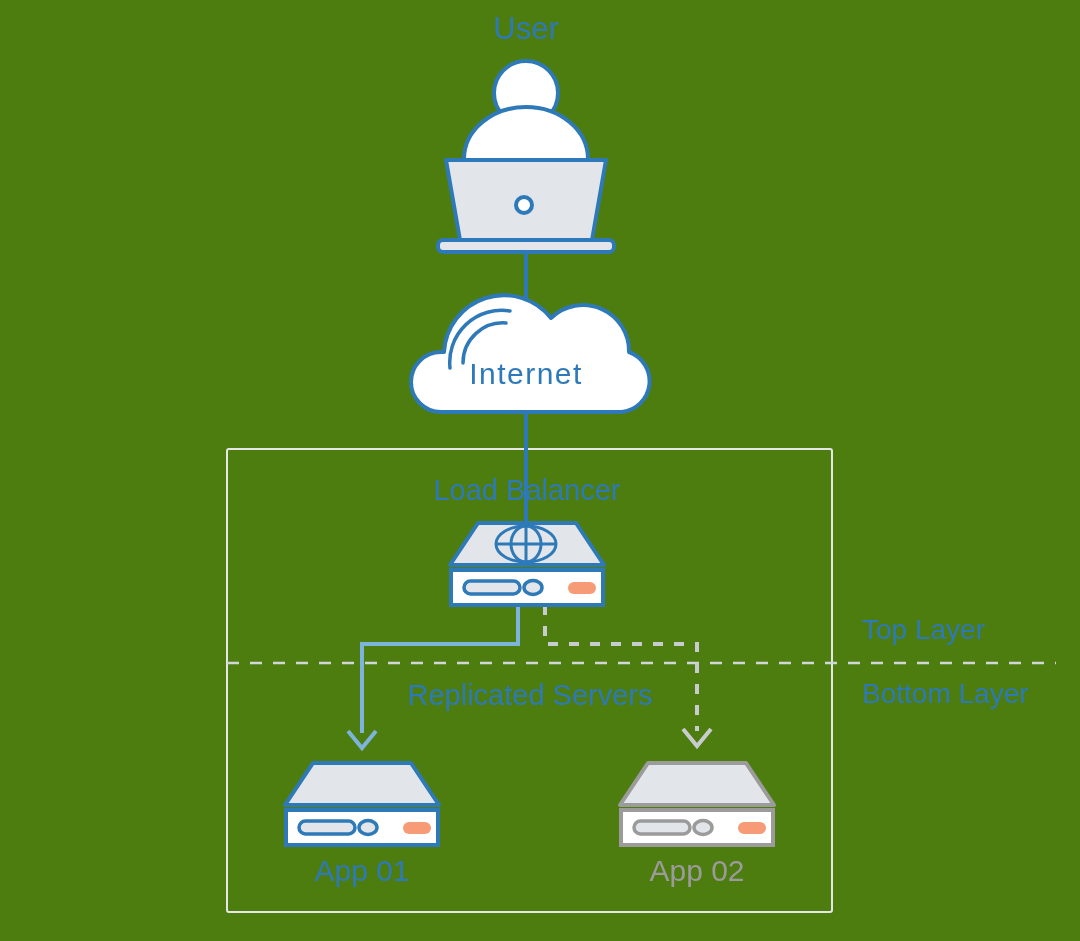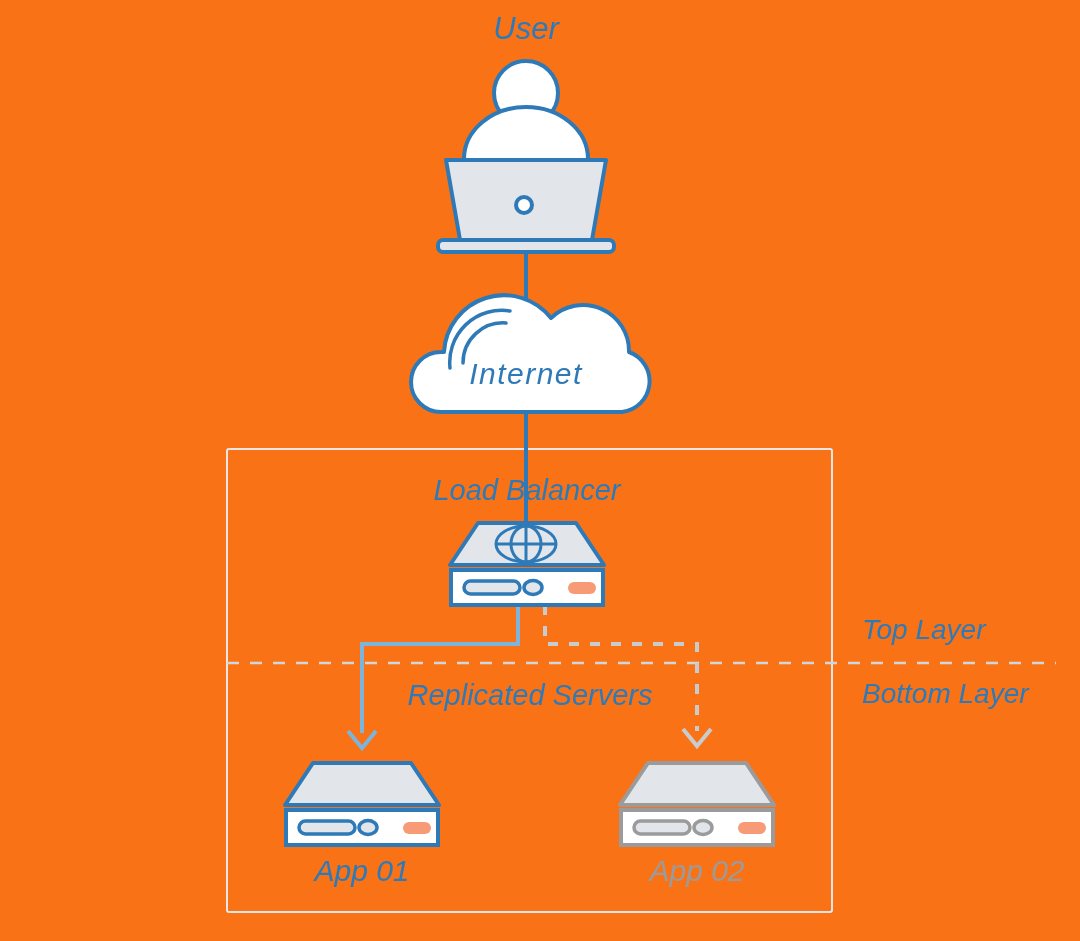--- a/index.html
+++ b/index.html
@@ -7,23 +7,22 @@
     padding: 0;
     background: #ffffff;
   }
   body {
     font-family: "Liberation Sans", sans-serif;
   }
   #diagram-root {
     position: relative;
     width: 1080px;
     height: 941px;
-    background: #f97316;
+    background: #4d7c0f;
     overflow: hidden;
-    font-style: italic;
   }
   #diagram-svg {
     position: absolute;
     top: 0;
     left: 0;
     width: 1080px;
     height: 941px;
   }
   .lbl {
     fill: #2e7ab8;

